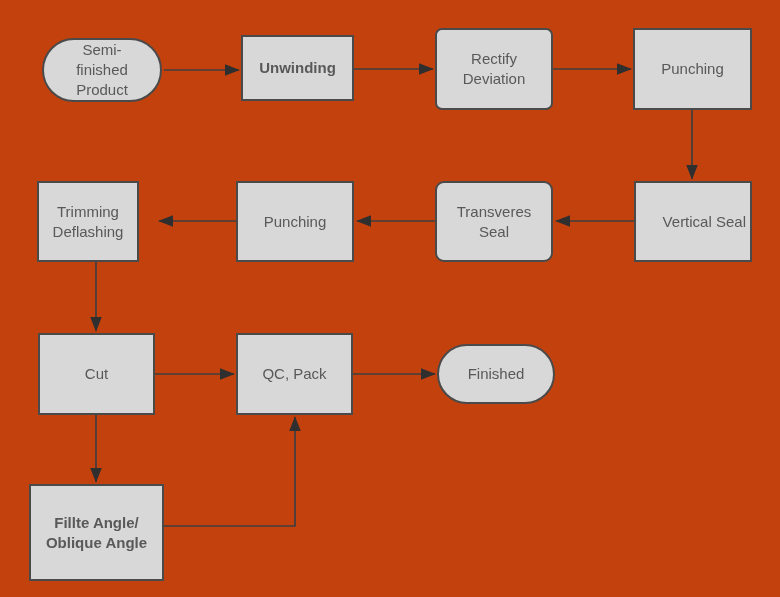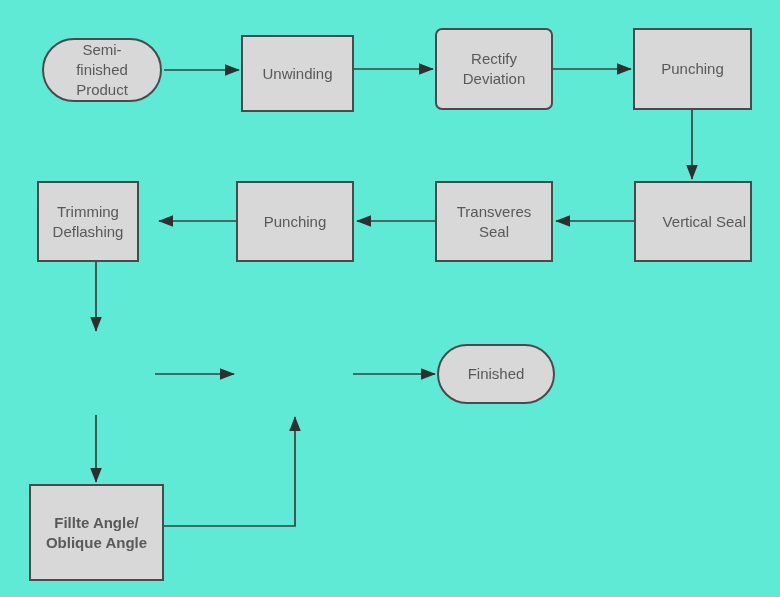--- a/index.html
+++ b/index.html
@@ -5,21 +5,21 @@
   html, body {
     margin: 0;
     padding: 0;
     background: #ffffff;
     font-family: "Liberation Sans", sans-serif;
   }
   .canvas {
     position: relative;
     width: 780px;
     height: 597px;
-    background: #5eead4;
+    background: #c2410c;
     overflow: hidden;
   }
   .connectors {
     position: absolute;
     left: 0;
     top: 0;
     width: 780px;
     height: 597px;
   }
   .edge {
@@ -72,52 +72,58 @@
     <path class="edge" marker-end="url(#arrow)" d="M96,415 L96,482"></path>
     <path class="edge" marker-end="url(#arrow)" d="M164,526 L295,526 L295,417"></path>
   </svg>
 
   <div class="node stadium" style="left:42px; top:38px; width:120px; height:64px;">
     <span class="node-label">Semi-
 finished
 Product</span>
   </div>
 
-  <div class="node" style="left:241px; top:35px; width:113px; height:77px;">
+  <div class="node" style="left:241px; top:35px; width:113px; height:66px;font-weight:bold;">
     <span class="node-label">Unwinding</span>
   </div>
 
   <div class="node" style="left:435px; top:28px; width:118px; height:82px;border-radius:7px;">
     <span class="node-label">Rectify
 Deviation</span>
   </div>
 
   <div class="node" style="left:633px; top:28px; width:119px; height:82px;">
     <span class="node-label">Punching</span>
   </div>
 
   <div class="node" style="left:634px; top:181px; width:118px; height:81px;justify-content:flex-end;">
     <span class="node-label">Vertical Seal</span>
   </div>
 
-  <div class="node" style="left:435px; top:181px; width:118px; height:81px;">
+  <div class="node" style="left:435px; top:181px; width:118px; height:81px;border-radius:9px;">
     <span class="node-label">Transveres
 Seal</span>
   </div>
 
   <div class="node" style="left:236px; top:181px; width:118px; height:81px;">
     <span class="node-label">Punching</span>
   </div>
 
   <div class="node" style="left:37px; top:181px; width:102px; height:81px;">
     <span class="node-label">Trimming
 Deflashing</span>
   </div>
 
+  <div class="node" style="left:38px; top:333px; width:117px; height:82px;">
+    <span class="node-label">Cut</span>
+  </div>
 
+  <div class="node" style="left:236px; top:333px; width:117px; height:82px;">
+    <span class="node-label">QC, Pack</span>
+  </div>
 
   <div class="node stadium" style="left:437px; top:344px; width:118px; height:60px; border-radius:30px;">
     <span class="node-label">Finished</span>
   </div>
 
   <div class="node" style="left:29px; top:484px; width:135px; height:97px;font-weight:bold;">
     <span class="node-label">Fillte Angle/
 Oblique Angle</span>
   </div>
 

